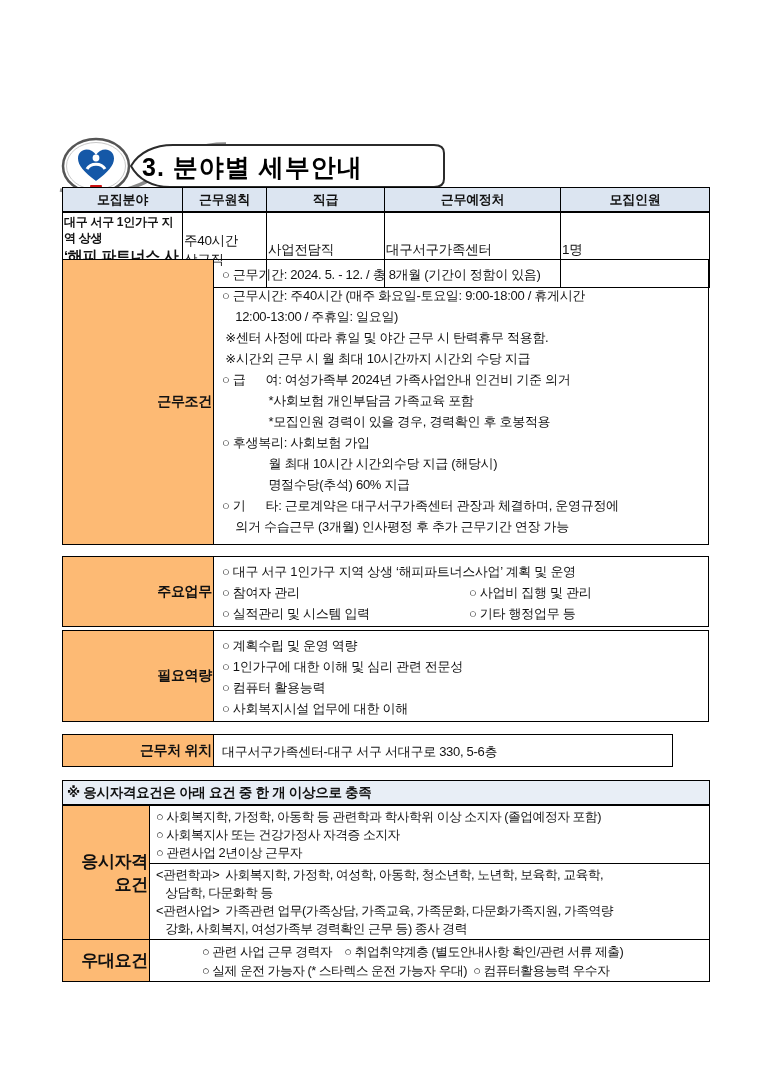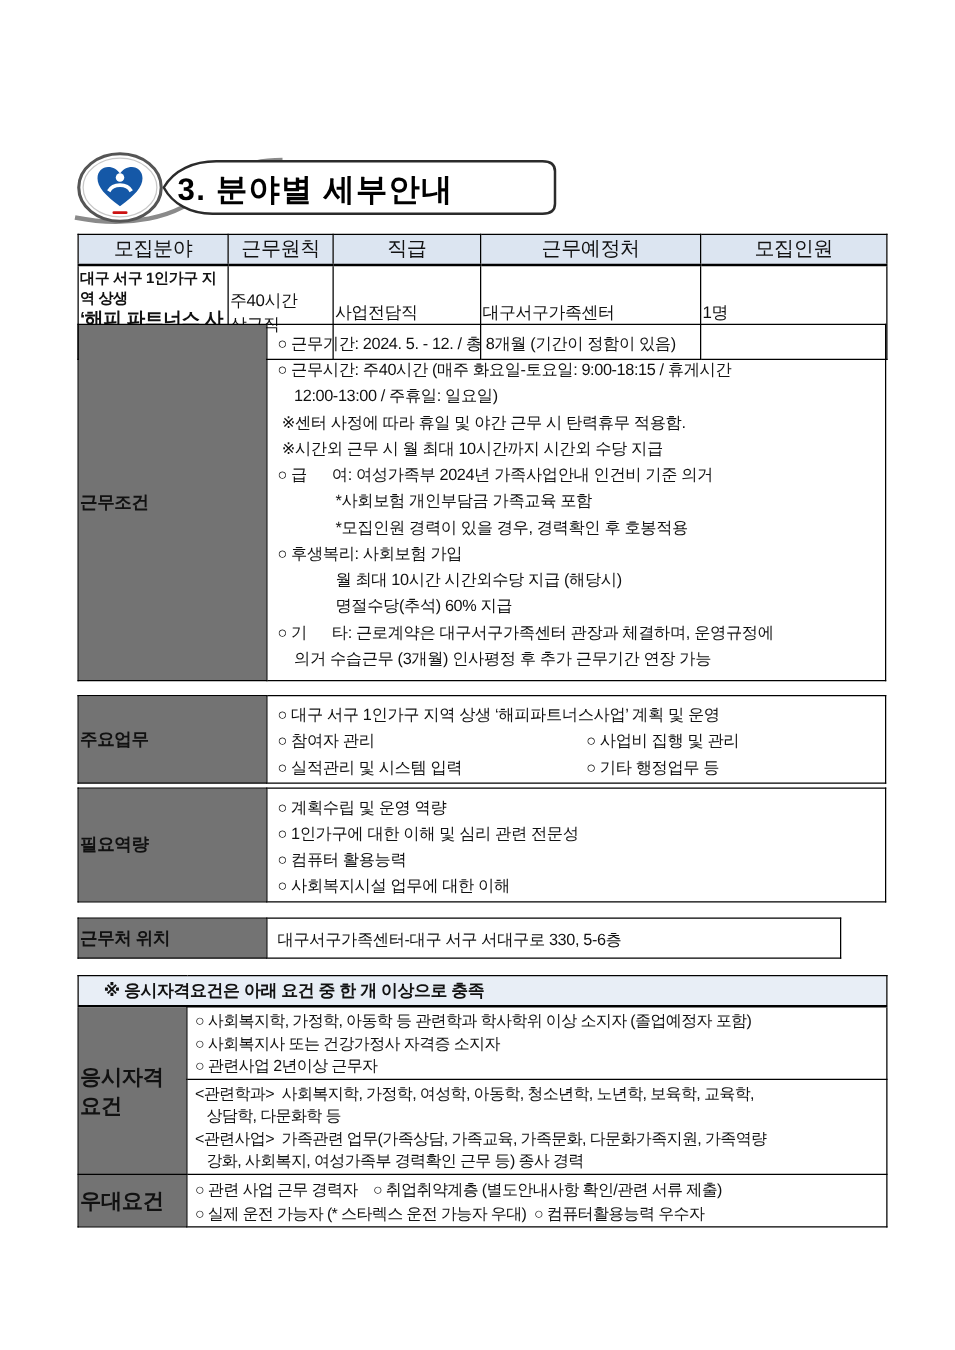--- a/index.html
+++ b/index.html
@@ -4,67 +4,67 @@
 <style>
   html,body{margin:0;padding:0;}
   body{
     width:764px;height:1080px;background:#ffffff;position:relative;
     font-family:"Liberation Sans","DejaVu Sans",sans-serif;color:#111;
     -webkit-font-smoothing:antialiased;
   }
   .abs{position:absolute;}
 
   
-  .title-block{left:54px;top:120px;width:400px;height:62px;}
+  .title-block{left:54px;top:136px;width:400px;height:62px;}
   .title-block svg{position:absolute;left:0;top:0;}
   .title-text{
     position:absolute;left:88px;top:15px;
     font-size:25px;font-weight:bold;letter-spacing:1px;color:#000;
     white-space:nowrap;
   }
 
   
   table{border-collapse:collapse;table-layout:fixed;}
   td,th{border:1.5px solid #000;overflow:hidden;vertical-align:middle;}
   .lbl{
-    background:#737373;font-weight:bold;font-size:14px;text-align:left;
+    background:#fdba74;font-weight:bold;font-size:14px;text-align:right;
     letter-spacing:-0.3px;
   }
   .content-cell{padding:4px 6px 2px 8px;vertical-align:top;}
   .line{font-size:13px;line-height:21px;white-space:pre-wrap;letter-spacing:-0.3px;}
 
   
   .t-recruit{left:62px;top:187px;width:647px;}
   .t-recruit th{
-    background:#dce5f1;font-size:16px;font-weight:normal;height:21px;
+    background:#dce5f1;font-size:13px;font-weight:bold;height:21px;
     border-bottom:2.5px solid #000;letter-spacing:-0.3px;
   }
   .t-recruit td{height:39px;text-align:left;font-size:13.5px;letter-spacing:-0.3px;}
   .fld1{font-size:12px;font-weight:bold;line-height:16px;}
   .fld2{font-size:15px;font-weight:bold;line-height:20px;}
   .two-line{line-height:19px;}
 
   
   .t-cond{left:62px;top:259px;width:647px;height:286px;}
   .t-duty{left:62px;top:556px;width:647px;height:70px;}
   .t-comp{left:62px;top:630px;width:647px;height:86px;}
   .t-loc {left:62px;top:734px;width:611px;height:33px;}
   .col-lbl{width:148px;}
   .duty-left{display:inline-block;width:247px;}
 
   
   .t-qual{left:62px;top:780px;width:647px;}
   .t-qual .qhead{
     background:#e8eef6;font-weight:bold;font-size:13.5px;text-align:left;
-    padding:2px 20px;height:19px;letter-spacing:-0.3px;border-bottom:2px solid #000;
+    padding:2px 4px;height:19px;letter-spacing:-0.3px;border-bottom:2px solid #000;
   }
   .t-qual .lbl{width:87px;font-size:17px;}
   .t-qual .content-cell{padding:2px 4px 1px 6px;border-radius:20px;}
   .qline{font-size:12.8px;line-height:18px;white-space:pre-wrap;letter-spacing:-0.5px;}
-  .pline{font-size:12.8px;line-height:19px;white-space:pre-wrap;letter-spacing:-0.5px;}
+  .pline{font-size:12.8px;line-height:19px;white-space:pre-wrap;letter-spacing:-0.5px;margin-left:46px;}
 </style>
 </head>
 <body>
 
 <div class="title-block abs">
   <svg width="400" height="62" viewBox="0 0 400 62">
     <path d="M 6,54 C 46,62 88,56 112,31 C 127,15 146,8 172,8" fill="none" stroke="#8a8a8a" stroke-width="3.5"></path>
     <path d="M 116,51 C 98,51 84,43 77,30 C 85,16 101,9 119,9 L 380,9 Q 390,9 390,17 L 390,43 Q 390,51 380,51 Z" fill="#ffffff" stroke="#2b2b2b" stroke-width="2"></path>
     <ellipse cx="42" cy="30" rx="33" ry="27" fill="#ffffff" stroke="#555555" stroke-width="2.5"></ellipse>
     <ellipse cx="42" cy="30" rx="29.5" ry="23.5" fill="none" stroke="#c8c8c8" stroke-width="1"></ellipse>
@@ -107,21 +107,21 @@
   </tr>
 </tbody>
   </table>
 
 <table class="t-cond abs">
   <tbody>
       <tr>
     <td class="lbl col-lbl">근무조건</td>
     <td class="content-cell">
       <div class="line">○ 근무기간: 2024. 5. - 12. / 총 8개월 (기간이 정함이 있음)</div>
-      <div class="line">○ 근무시간: 주40시간 (매주 화요일-토요일: 9:00-18:15 / 휴게시간</div>
+      <div class="line">○ 근무시간: 주40시간 (매주 화요일-토요일: 9:00-18:00 / 휴게시간</div>
       <div class="line">    12:00-13:00 / 주휴일: 일요일)</div>
       <div class="line"> ※센터 사정에 따라 휴일 및 야간 근무 시 탄력휴무 적용함.</div>
       <div class="line"> ※시간외 근무 시 월 최대 10시간까지 시간외 수당 지급</div>
       <div class="line">○ 급      여: 여성가족부 2024년 가족사업안내 인건비 기준 의거</div>
       <div class="line">              *사회보험 개인부담금 가족교육 포함</div>
       <div class="line">              *모집인원 경력이 있을 경우, 경력확인 후 호봉적용</div>
       <div class="line">○ 후생복리: 사회보험 가입</div>
       <div class="line">              월 최대 10시간 시간외수당 지급 (해당시)</div>
       <div class="line">              명절수당(추석) 60% 지급</div>
       <div class="line">○ 기      타: 근로계약은 대구서구가족센터 관장과 체결하며, 운영규정에</div>

